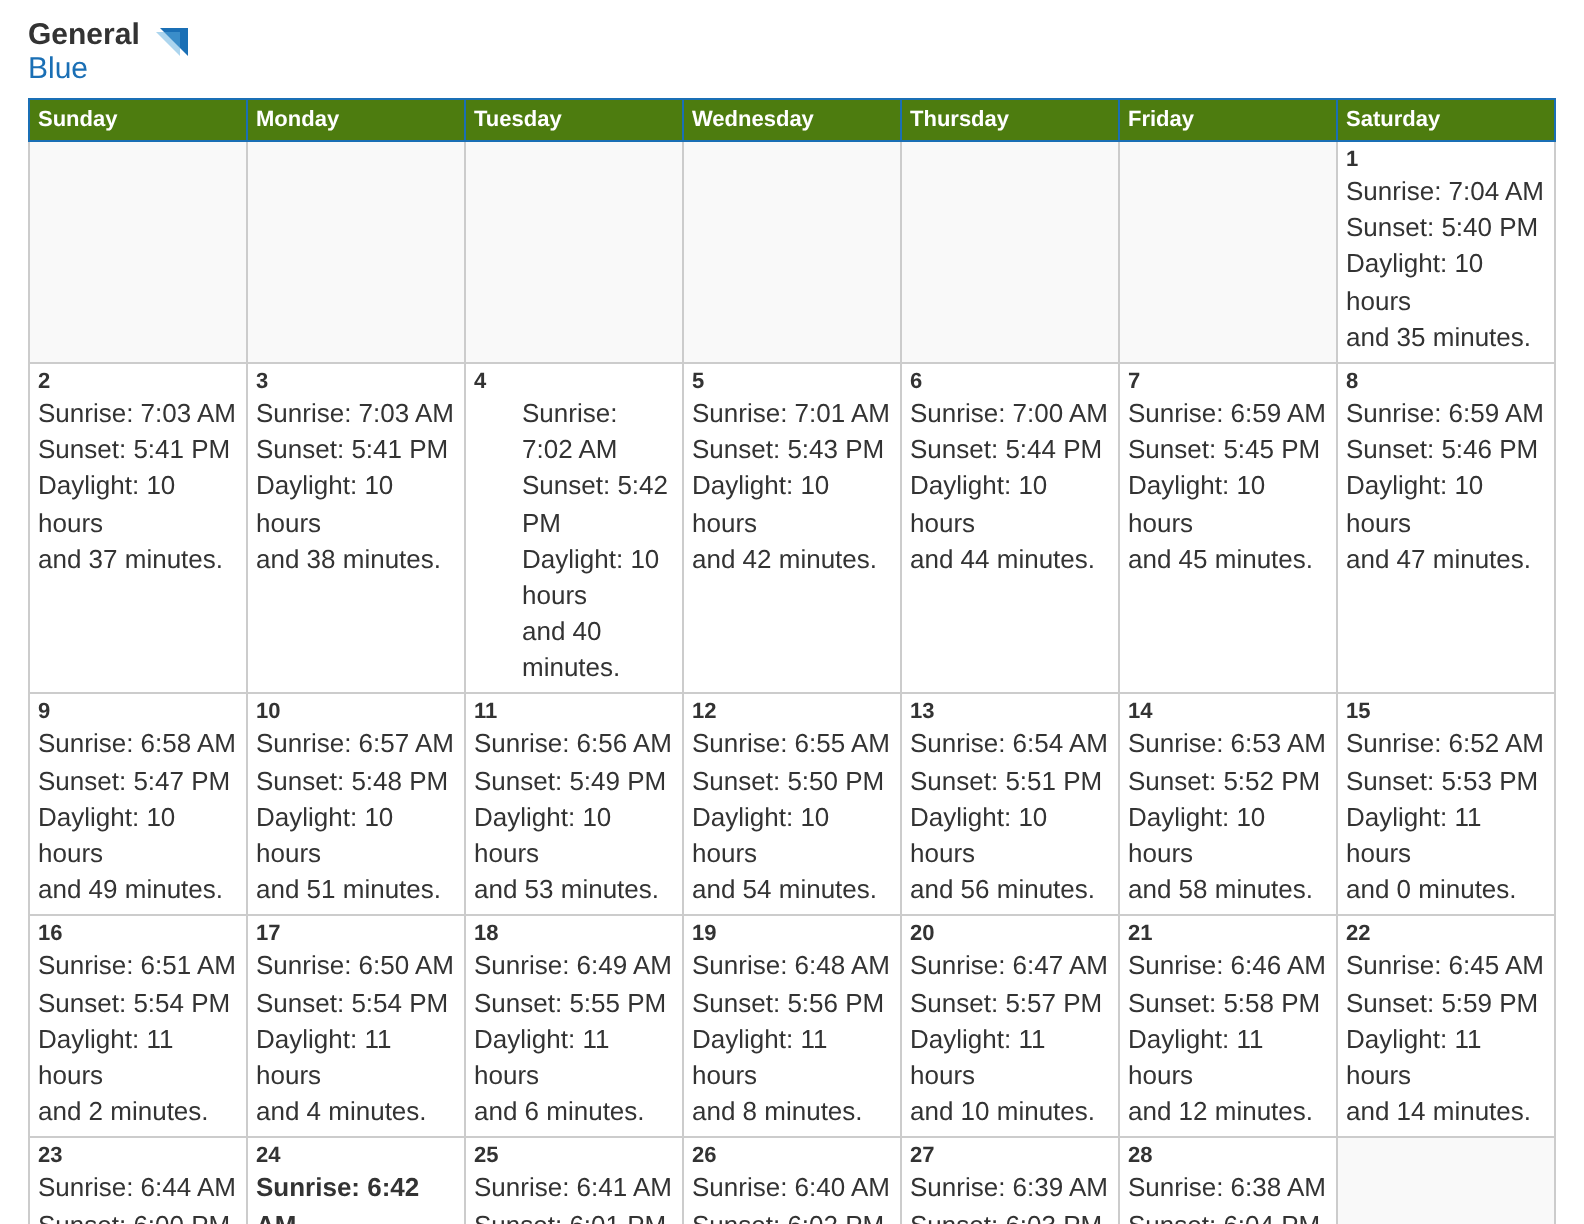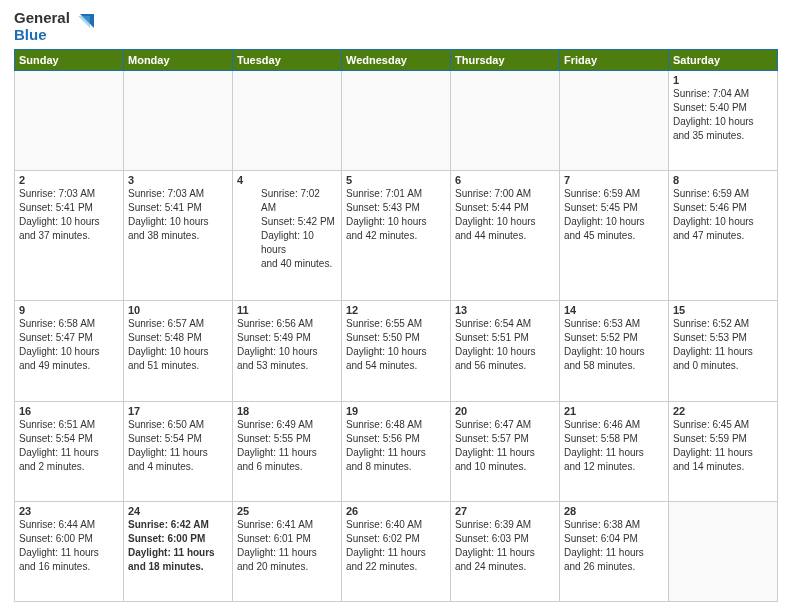--- a/index.html
+++ b/index.html
@@ -67,35 +67,35 @@
     .calendar-table tbody td.empty {
       background: #f9f9f9;
     }
     .day-num {
       font-weight: bold;
       font-size: 11px;
       display: block;
       margin-bottom: 1px;
     }
     .day-info {
-      font-size: 10px;
+      font-size: 13px;
       color: #333;
       line-height: 1.4;
     }
   </style>
 </head>
 <body>
 
 <div class="page">
   <div class="header">
     <div class="logo-area">
     <div style="display:flex;align-items:center;">
       <div style="display:flex;flex-direction:column;line-height:1.1;">
         <span style="font-size:15px;font-weight:bold;color:#333;">General</span>
-        <span style="font-size:15px;font-weight:bold;color:#1a6fb5;">Blue</span>
+        <span style="font-size:15px;font-weight:normal;color:#1a6fb5;">Blue</span>
       </div>
       <svg width="22" height="22" viewBox="0 0 22 22" style="margin-left:2px;margin-top:-4px;">
         <polygon points="8,0 22,0 22,14" fill="#1a6fb5"></polygon>
         <polygon points="6,2 18,2 18,14" fill="#5aabde" opacity="0.5"></polygon>
       </svg>
     </div>
   </div>
     <div class="title-area">
       <div class="month-title"></div>
       <div class="location-title"></div>

